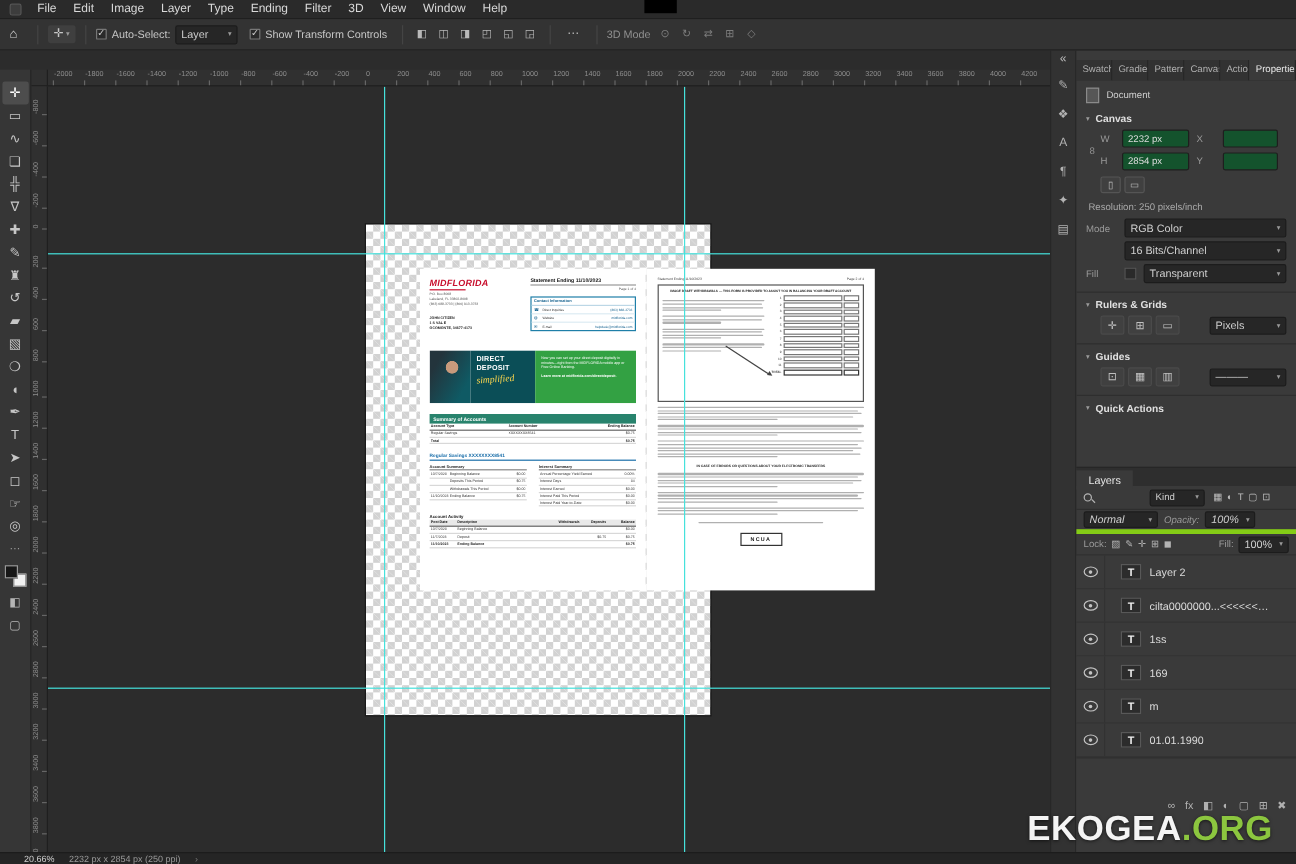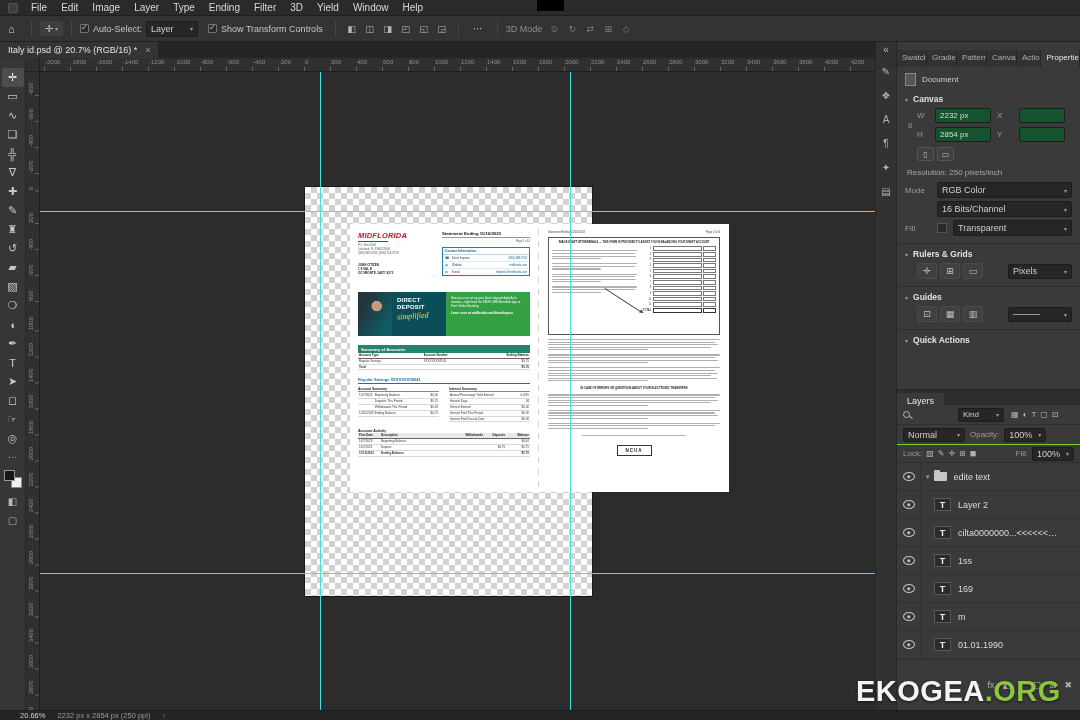--- a/index.html
+++ b/index.html
@@ -164,21 +164,21 @@
   .rsel{margin-left:auto;width:64px;height:15px;}
 
   .ltabrow{height:16px;background:#2e2e2e;border-top:1px solid #262626;}
   .ltab{display:inline-block;background:#3a3a3a;padding:3px 10px;font-size:9px;color:#e6e6e6;}
   .lfilter{height:20px;display:flex;align-items:center;gap:4px;padding:0 6px;border-bottom:1px solid #2e2e2e;}
   .mag{width:7px;height:7px;border:1.3px solid #b5b5b5;border-radius:50%;position:relative;flex:0 0 auto;}
   .mag::after{content:"";position:absolute;width:4px;height:1.3px;background:#b5b5b5;transform:rotate(45deg);right:-3.5px;bottom:-1px;}
   .ksel{width:46px;height:14px;font-size:8px;margin-left:44px;}
   #filter-icons{display:flex;gap:4px;margin-left:3px;}
   .fic{font-size:8px;color:#bdbdbd;}
-  .lblend{height:20px;display:flex;align-items:center;gap:5px;padding:0 6px;border-bottom:1px solid #84cc16;font-size:8px;color:#9a9a9a;}
+  .lblend{height:20px;display:flex;align-items:center;gap:5px;padding:0 6px;border-bottom:4px solid #84cc16;font-size:8px;color:#9a9a9a;font-style:italic;}
   .bsel{width:62px;height:14px;}
   .osel{width:42px;height:14px;}
   .llock{height:18px;display:flex;align-items:center;gap:4px;padding:0 6px;border-bottom:1px solid #2e2e2e;font-size:8px;color:#9a9a9a;}
   .lic{font-size:8px;color:#b3b3b3;}
   .lfill{margin-left:auto;display:flex;gap:4px;align-items:center;}
   .lrows{flex:0 0 auto;}
   .layer-row{height:28px;display:flex;align-items:center;border-bottom:1px solid #333333;background:#3a3a3a;}
   .eyecell{width:24px;align-self:stretch;display:flex;align-items:center;justify-content:center;border-right:1px solid #323232;}
   .eye{width:12px;height:9px;border:1px solid #c4c4c4;border-radius:50%;position:relative;}
   .eye::after{content:"";position:absolute;left:50%;top:50%;transform:translate(-50%,-50%);width:3.5px;height:3.5px;background:#c4c4c4;border-radius:50%;}
@@ -213,21 +213,21 @@
     <div class="appicon"></div>
     <div id="menu-items" style="display:flex;">
         <span class="mitem">File</span>
         <span class="mitem">Edit</span>
         <span class="mitem">Image</span>
         <span class="mitem">Layer</span>
         <span class="mitem">Type</span>
         <span class="mitem">Ending</span>
         <span class="mitem">Filter</span>
         <span class="mitem">3D</span>
-        <span class="mitem">Yield</span>
+        <span class="mitem">View</span>
         <span class="mitem">Window</span>
         <span class="mitem">Help</span>
       </div>
     <div class="redact"></div>
   </div>
 
   <div class="optionsbar">
     <span class="ob-home">⌂</span>
     <span class="vsep"></span>
     <span class="ob-tool">
@@ -258,26 +258,20 @@
     <span class="ob3dlabel">3D Mode</span>
     <div id="threed-icons">
         <span class="obtn dim3">⊙</span>
         <span class="obtn dim3">↻</span>
         <span class="obtn dim3">⇄</span>
         <span class="obtn dim3">⊞</span>
         <span class="obtn dim3">◇</span>
       </div>
   </div>
 
-  <div class="tabbar">
-    <div class="doctab">
-      <span>Italy id.psd @ 20.7% (RGB/16) *</span>
-      <span class="close">×</span>
-    </div>
-  </div>
 
   <div class="ruler-corner"></div>
   <div class="hruler" id="hruler">
       <span class="htick" style="left: 5px;">-2000</span>
       <span class="htick" style="left: 31px;">-1800</span>
       <span class="htick" style="left: 57px;">-1600</span>
       <span class="htick" style="left: 83px;">-1400</span>
       <span class="htick" style="left: 109px;">-1200</span>
       <span class="htick" style="left: 135px;">-1000</span>
       <span class="htick" style="left: 161px;">-800</span>
@@ -828,30 +822,20 @@
             <span>100%</span>
             <span class="caret">▾</span>
           </span>
         </span>
       </div>
       <div class="lrows" id="layer-rows">
           <div class="layer-row">
             <div class="eyecell">
               <div class="eye"></div>
             </div>
-            <div class="lcontent grp">
-              <span class="gcaret">▾</span>
-              <div class="folder"></div>
-              <span class="lname">edite text</span>
-            </div>
-          </div>
-          <div class="layer-row">
-            <div class="eyecell">
-              <div class="eye"></div>
-            </div>
             <div class="lcontent child">
               <div class="thumb tt">T</div>
               <span class="lname">Layer 2</span>
             </div>
           </div>
           <div class="layer-row">
             <div class="eyecell">
               <div class="eye"></div>
             </div>
             <div class="lcontent child">

